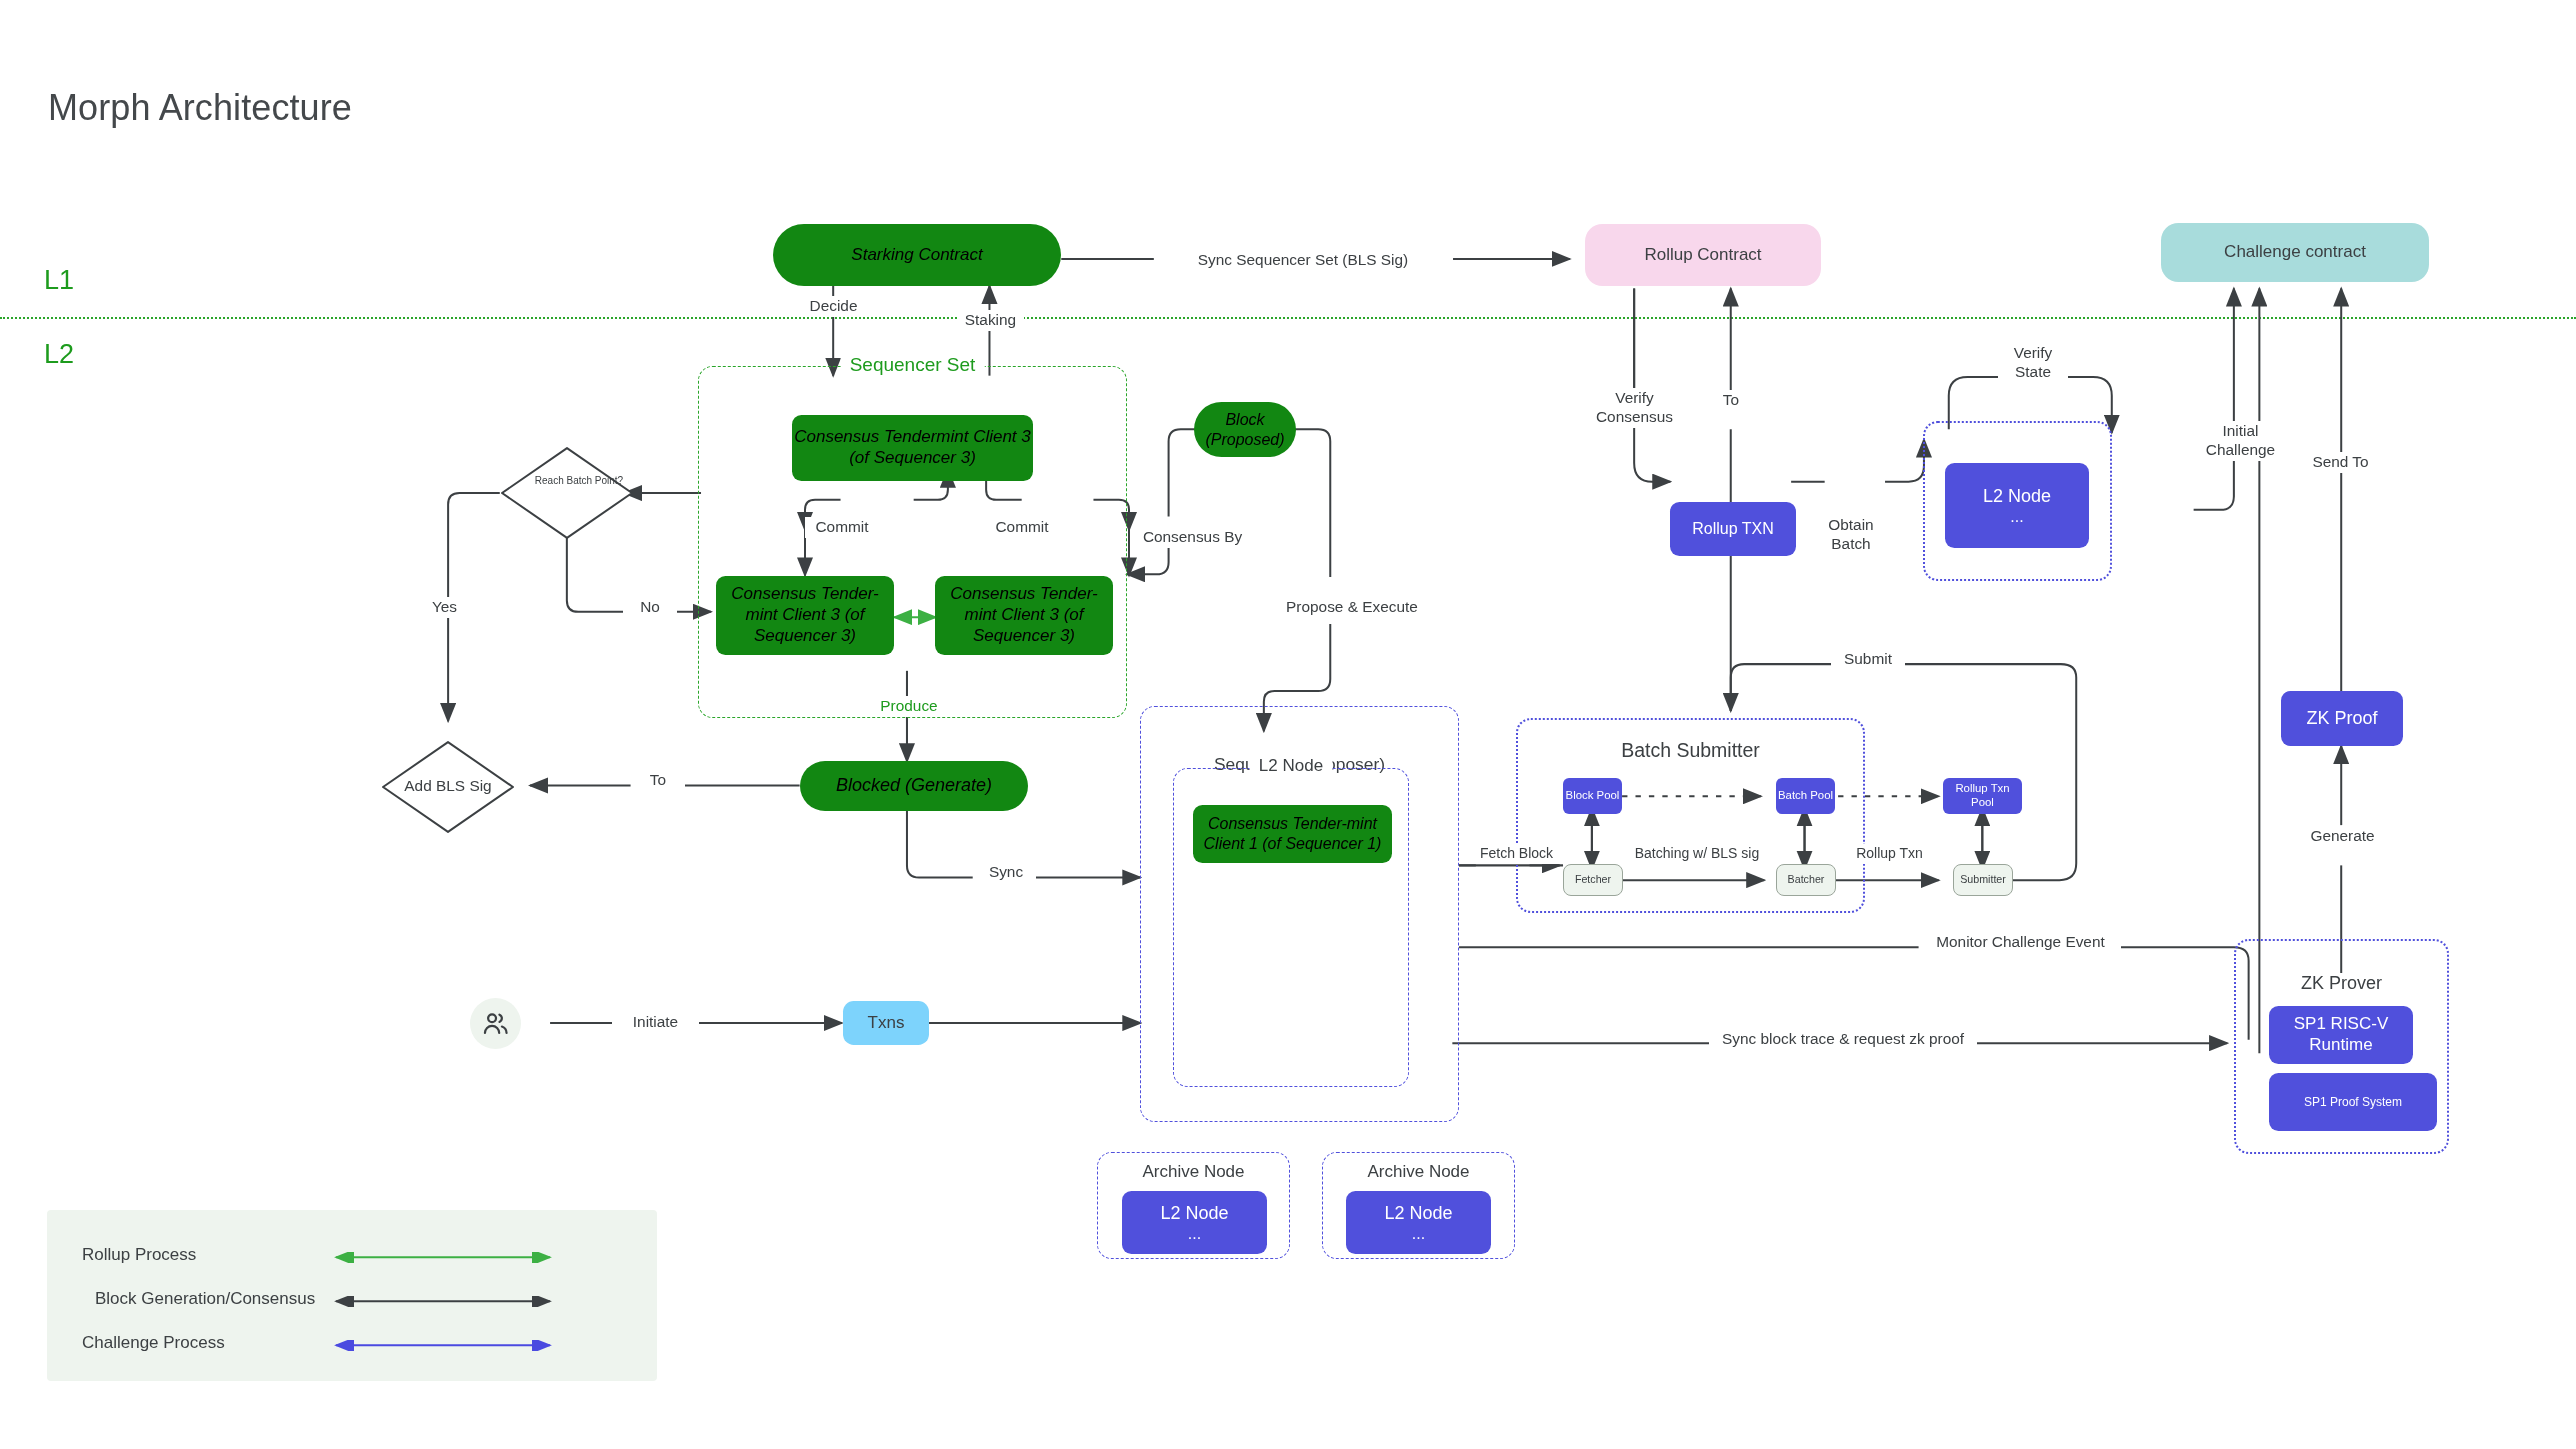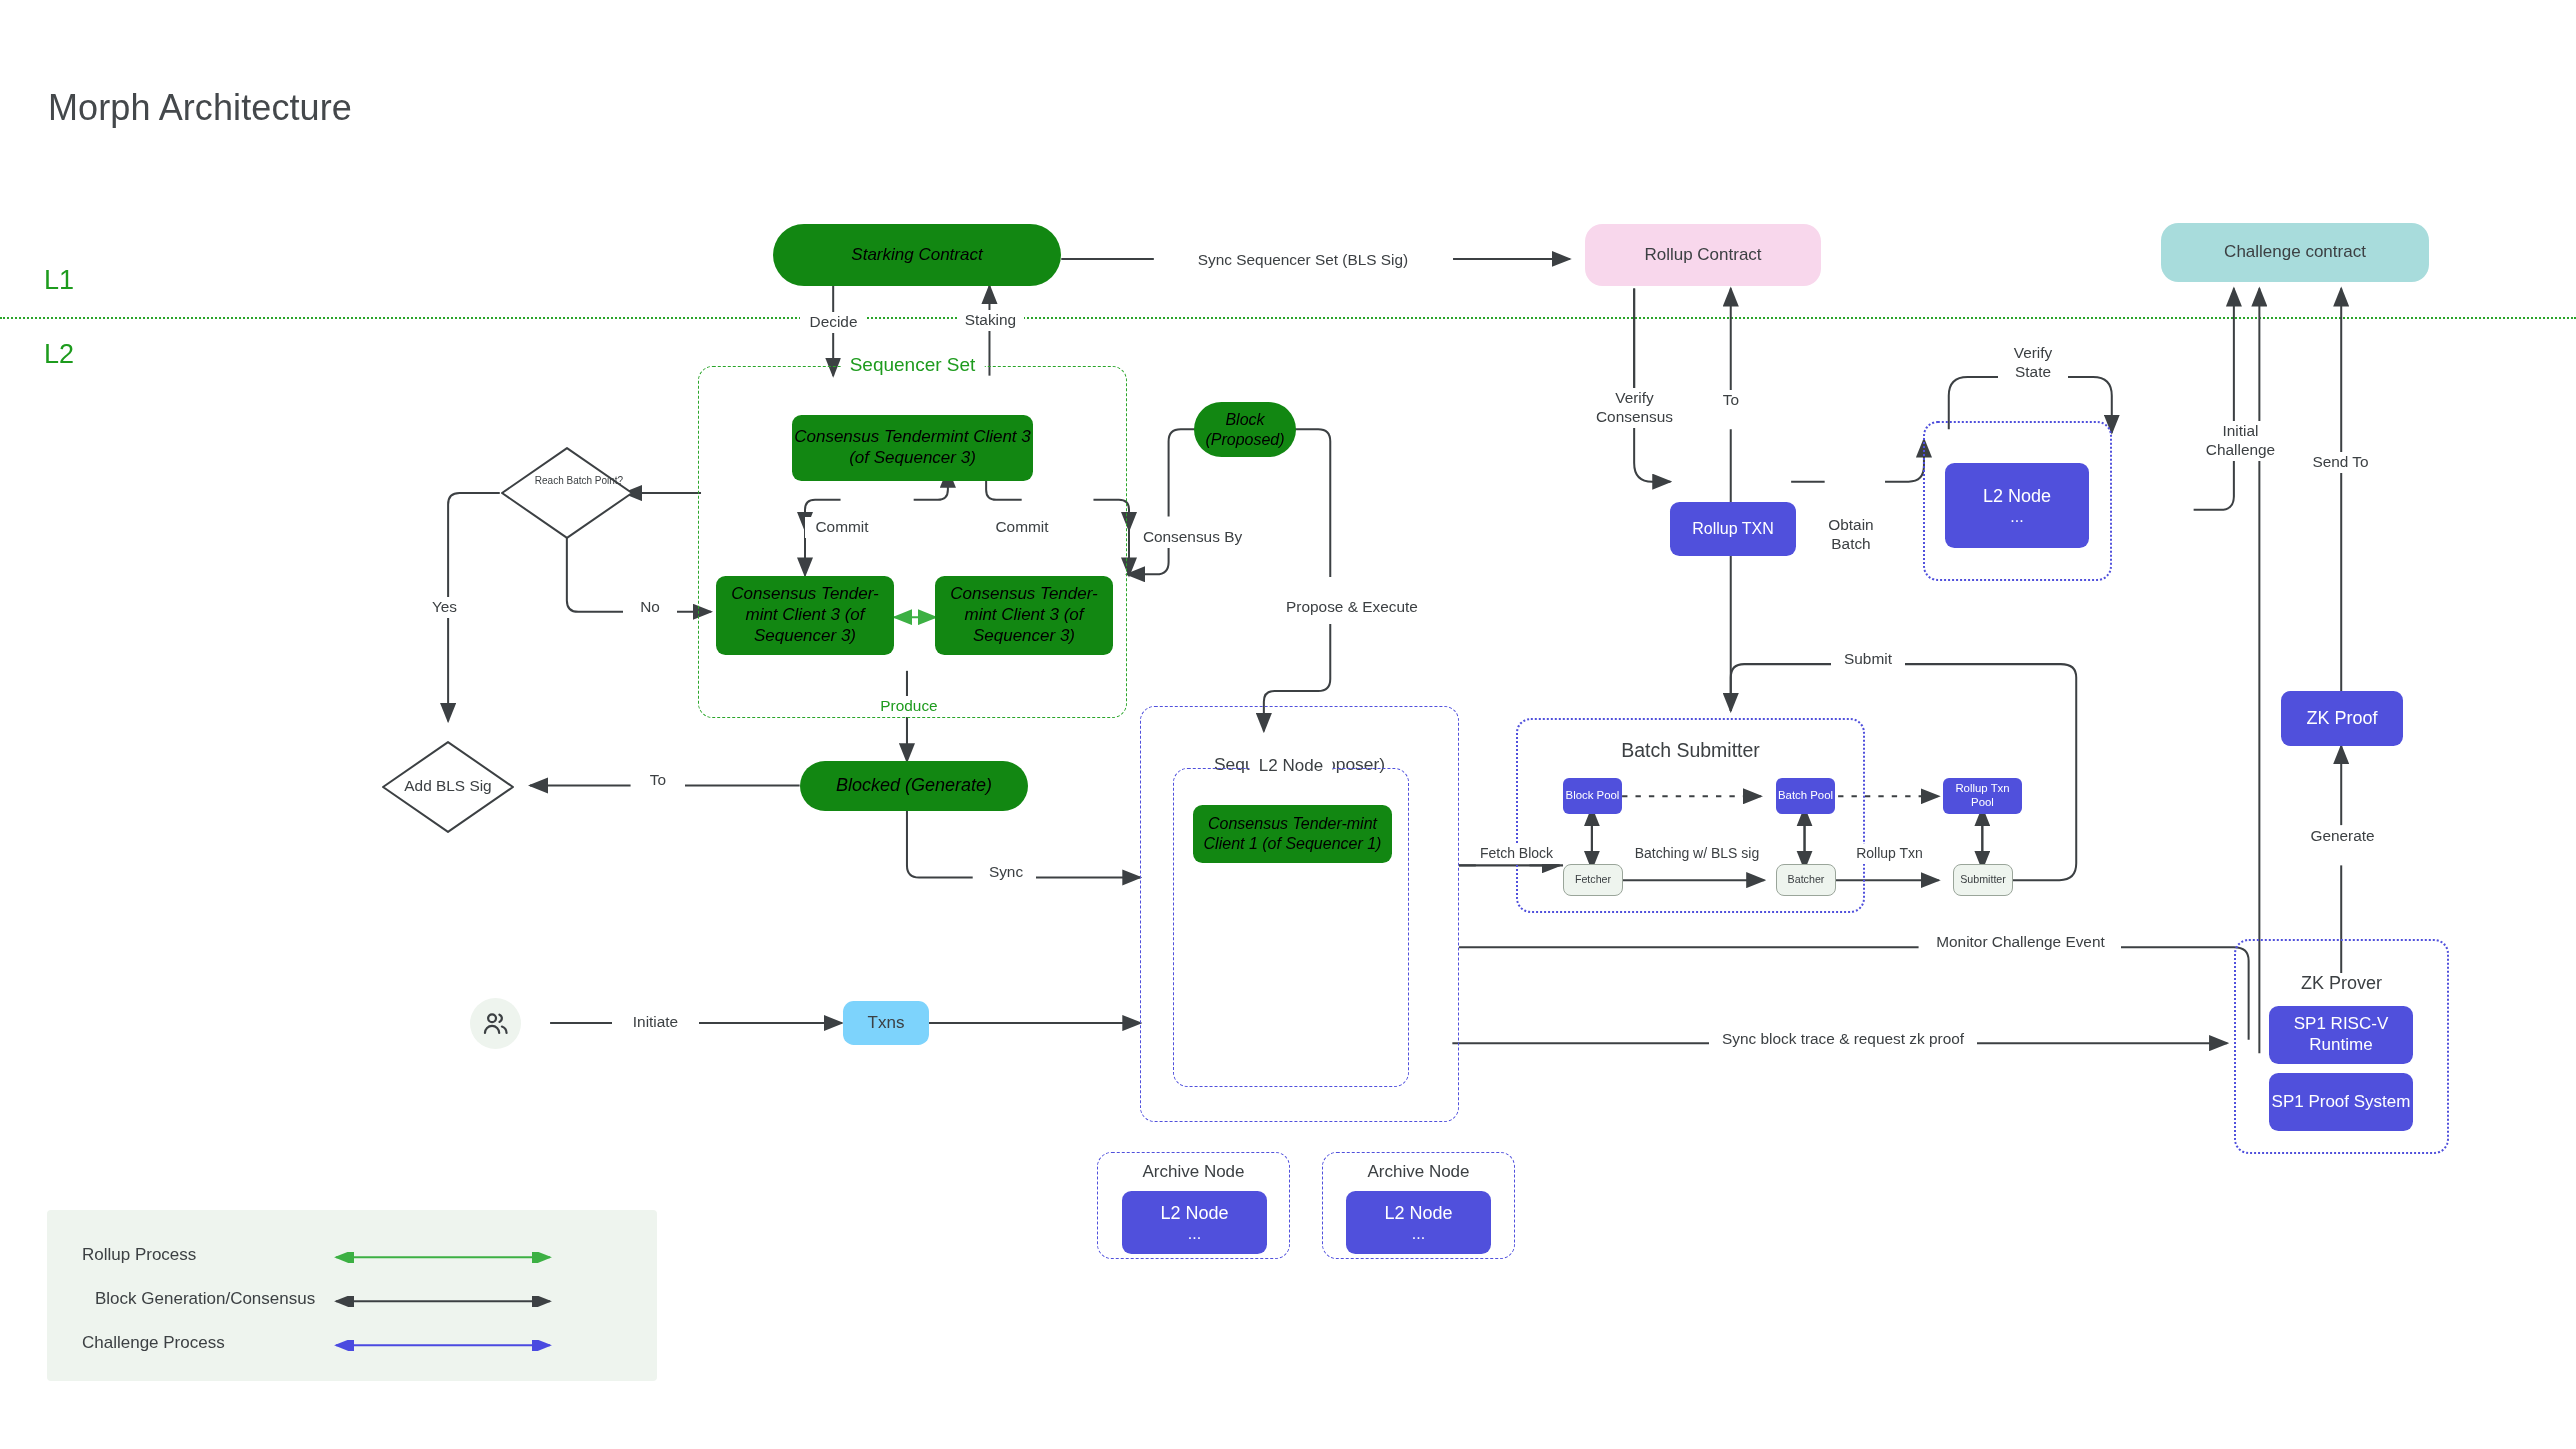--- a/index.html
+++ b/index.html
@@ -243,21 +243,21 @@
 
   <div class="abs node node-pink" style="left:1585px;top:224px;width:236px;height:62px;border-radius:17.4px;">
     <span>Rollup Contract</span>
   </div>
 
   <div class="abs node node-teal" style="left:2161px;top:223px;width:268px;height:59px;border-radius:17.4px;">
     <span>Challenge contract</span>
   </div>
 
   <div class="abs edge-label" style="left:1159px;top:250px;width:288px;">Sync Sequencer Set (BLS Sig)</div>
-  <div class="abs edge-label" style="left:800px;top:312px;width:67px;">Decide</div>
+  <div class="abs edge-label" style="left:800px;top:296px;width:67px;">Decide</div>
   <div class="abs edge-label" style="left:957px;top:310px;width:67px;">Staking</div>
 
   <div class="grp grp-green" style="left:698px;top:366px;width:429px;height:352px;">
     <div class="grp-title green" style="top:-13.4px;">Sequencer Set</div>
   </div>
 
   <div class="abs node node-green" style="left:792px;top:415px;width:241px;height:66px;">
     <span>Consensus Tendermint Client 3 (of Sequencer 3)</span>
   </div>
   <div class="abs node node-green" style="left:716px;top:576px;width:178px;height:79px;">
@@ -402,21 +402,21 @@
     <span>ZK Proof</span>
   </div>
   <div class="abs edge-label" style="left:2301px;top:826px;width:83px;">Generate</div>
 
   <div class="grp grp-blue-dot" style="left:2234px;top:939px;width:215px;height:215px;">
     <div class="grp-title" style="top:32px;font-size:18px;">ZK Prover</div>
   </div>
   <div class="abs node node-purple" style="left:2269px;top:1006px;width:144px;height:58px;font-size:17px;">
     <span>SP1 RISC-V Runtime</span>
   </div>
-  <div class="abs node node-purple" style="left:2269px;top:1073px;width:144px;height:58px;font-size:17px;">
+  <div class="abs node node-purple" style="left:2269px;top:1073px;width:168px;height:58px;font-size:12px;">
     <span>SP1 Proof System</span>
   </div>
 
   <div class="abs edge-label" style="left:1920px;top:932px;width:201px;">Monitor Challenge Event</div>
   <div class="abs edge-label" style="left:1709px;top:1029px;width:268px;">Sync block trace &amp; request zk proof</div>
 
   <div class="abs legend" style="left:47px;top:1210px;width:610px;height:171px;">
 
     <div class="legend-label" style="left:35px;top:35px;">Rollup Process</div>
     <svg class="legend-arrow" style="left:282px;top:42px;" width="228" height="10.7" viewBox="0 0 340 16">

